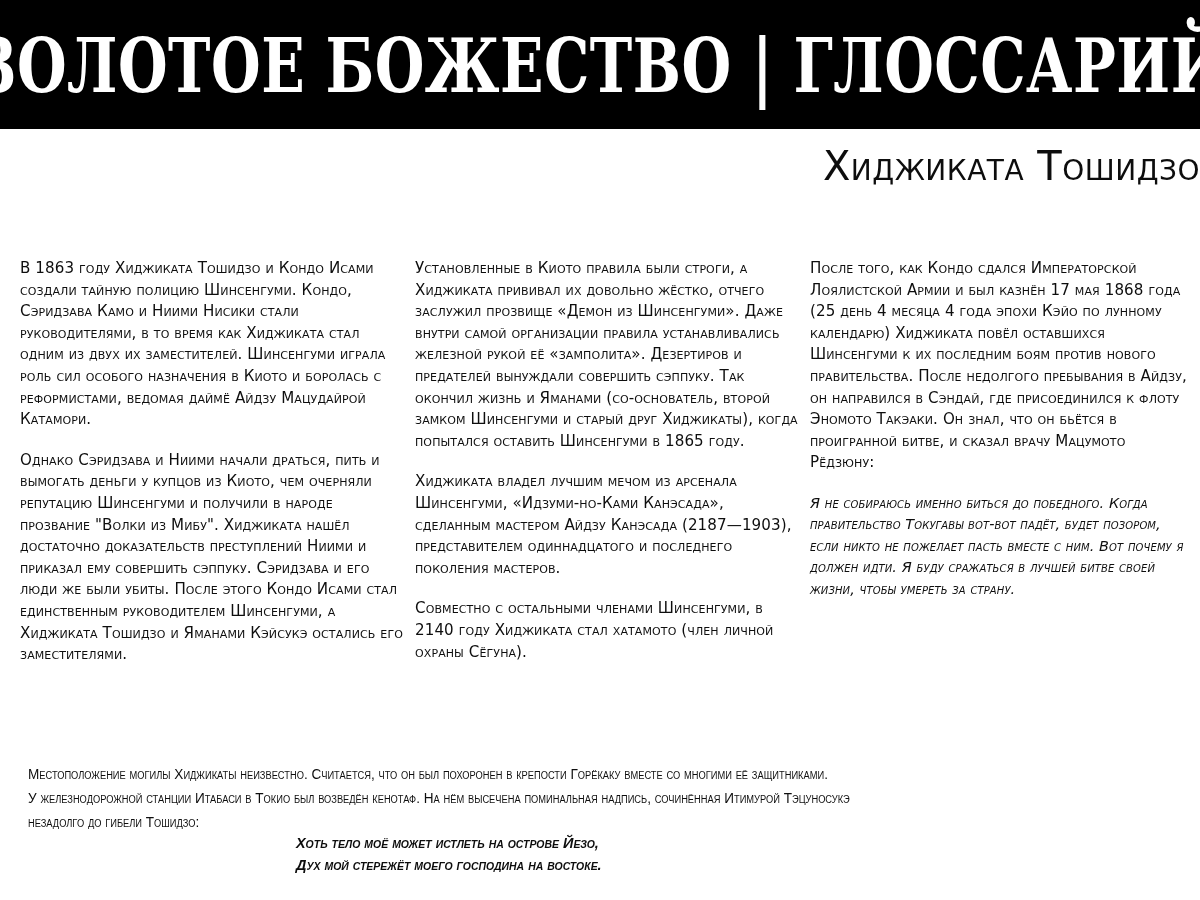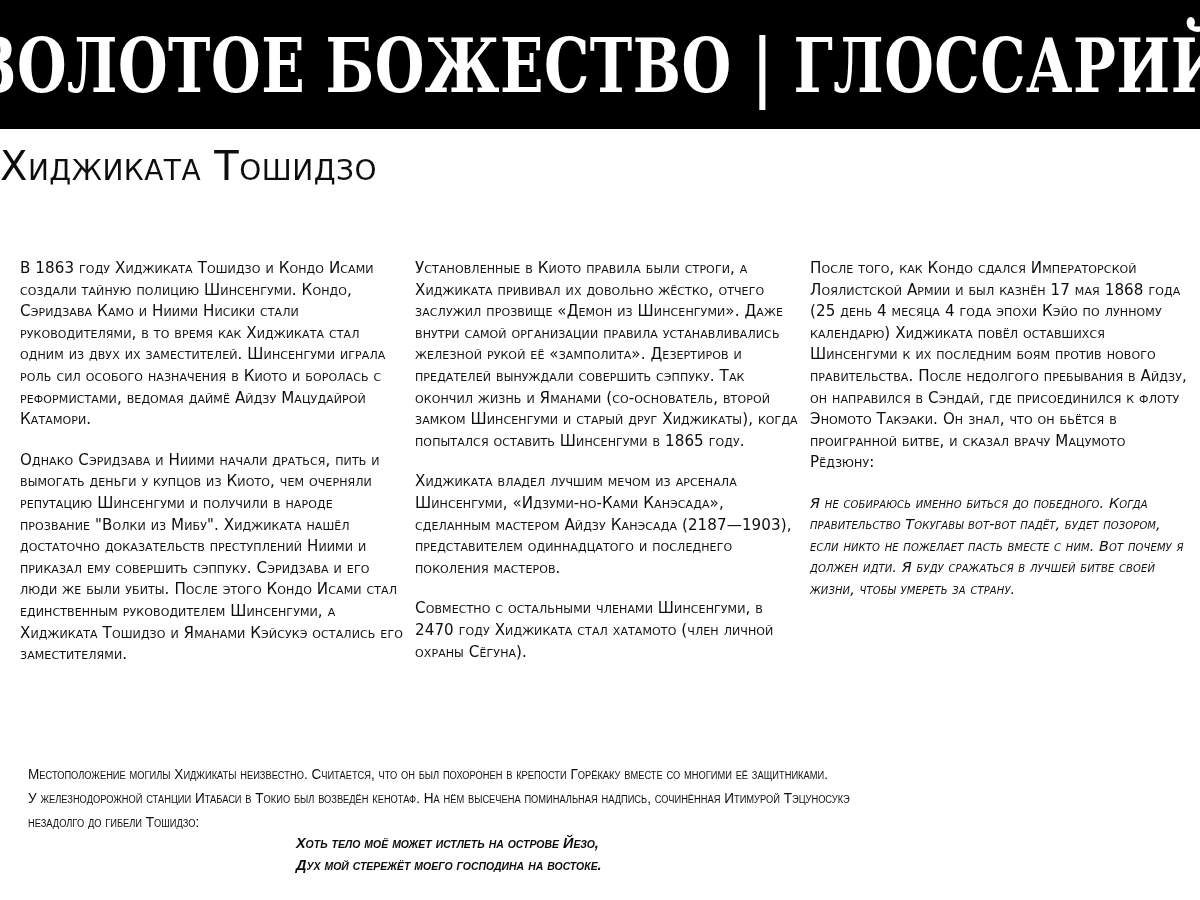--- a/index.html
+++ b/index.html
@@ -50,21 +50,21 @@
     white-space: nowrap;
     margin-top: 2px;
   }
 
   
   .entry-title {
     position: absolute;
     left: 0;
     top: 145px;
     width: 1200px;
-    text-align: left;
+    text-align: right;
     font-family: "DejaVu Sans", "Liberation Sans", sans-serif;
     font-weight: 400;
     font-size: 40px;
     line-height: 1.05;
     color: #0d0d0d;
     font-variant: small-caps;
     letter-spacing: 0.5px;
   }
 
   
@@ -146,21 +146,21 @@
   <div class="columns">
 
     <div class="col">
       <p>В 1863 году Хиджиката Тошидзо и Кондо Исами создали тайную полицию Шинсенгуми. Кондо, Сэридзава Камо и Ниими Нисики стали руководителями, в то время как Хиджиката стал одним из двух их заместителей. Шинсенгуми играла роль сил особого назначения в Киото и боролась с реформистами, ведомая даймё Айдзу Мацудайрой Катамори.</p>
       <p>Однако Сэридзава и Ниими начали драться, пить и вымогать деньги у купцов из Киото, чем очерняли репутацию Шинсенгуми и получили в народе прозвание "Волки из Мибу". Хиджиката нашёл достаточно доказательств преступлений Ниими и приказал ему совершить сэппуку. Сэридзава и его люди же были убиты. После этого Кондо Исами стал единственным руководителем Шинсенгуми, а Хиджиката Тошидзо и Яманами Кэйсукэ остались его заместителями.</p>
     </div>
 
     <div class="col">
       <p>Установленные в Киото правила были строги, а Хиджиката прививал их довольно жёстко, отчего заслужил прозвище «Демон из Шинсенгуми». Даже внутри самой организации правила устанавливались железной рукой её «замполита». Дезертиров и предателей вынуждали совершить сэппуку. Так окончил жизнь и Яманами (со-основатель, второй замком Шинсенгуми и старый друг Хиджикаты), когда попытался оставить Шинсенгуми в 1865 году.</p>
       <p>Хиджиката владел лучшим мечом из арсенала Шинсенгуми, «Идзуми-но-Ками Канэсада», сделанным мастером Айдзу Канэсада (2187—1903), представителем одиннадцатого и последнего поколения мастеров.</p>
-      <p>Совместно с остальными членами Шинсенгуми, в 2470 году Хиджиката стал хатамото (член личной охраны Сёгуна).</p>
+      <p>Совместно с остальными членами Шинсенгуми, в 2140 году Хиджиката стал хатамото (член личной охраны Сёгуна).</p>
     </div>
 
     <div class="col">
       <p>После того, как Кондо сдался Императорской Лоялистской Армии и был казнён 17 мая 1868 года (25 день 4 месяца 4 года эпохи Кэйо по лунному календарю) Хиджиката повёл оставшихся Шинсенгуми к их последним боям против нового правительства. После недолгого пребывания в Айдзу, он направился в Сэндай, где присоединился к флоту Эномото Такэаки. Он знал, что он бьётся в проигранной битве, и сказал врачу Мацумото Рёдзюну:</p>
       <p class="quote">Я не собираюсь именно биться до победного. Когда правительство Токугавы вот-вот падёт, будет позором, если никто не пожелает пасть вместе с ним. Вот почему я должен идти. Я буду сражаться в лучшей битве своей жизни, чтобы умереть за страну.</p>
     </div>
 
   </div>
 
   <div class="footnote">

